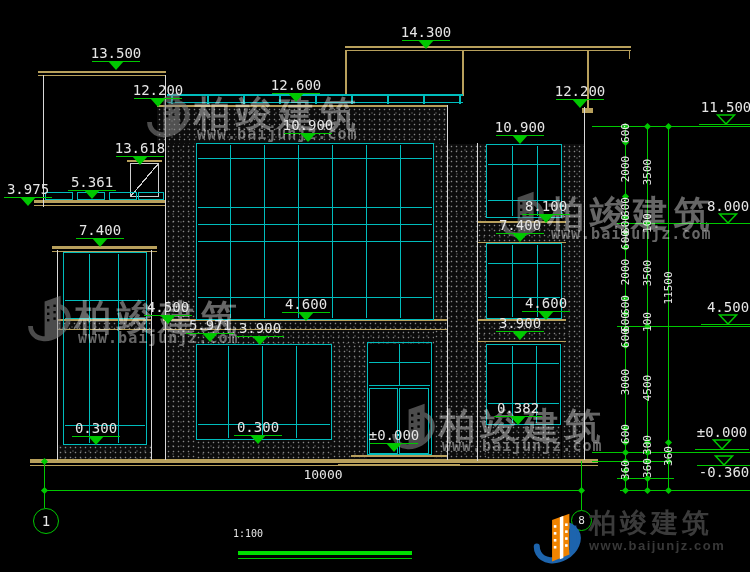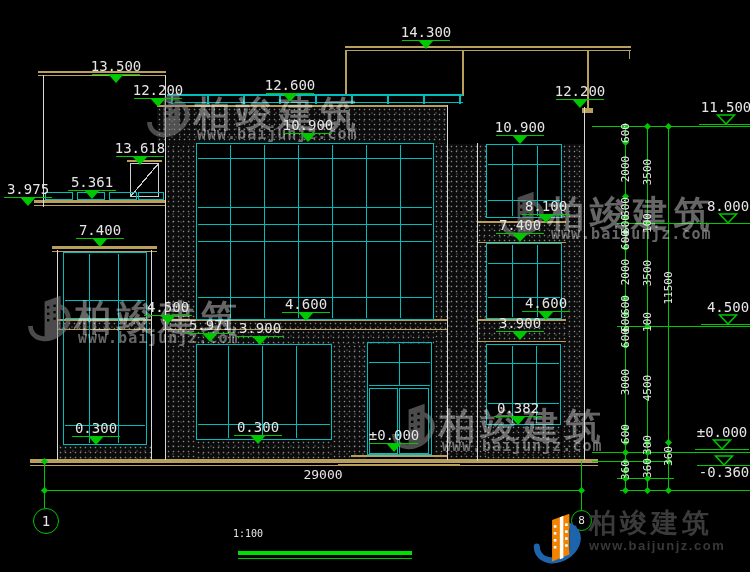--- a/index.html
+++ b/index.html
@@ -190,36 +190,36 @@
       <div class=" abs" style="left: 645px; top: 488px; width: 5px; height: 5px; background: var(--green); transform: rotate(45deg);"></div>
       <div class=" abs" style="left: 666px; top: 124px; width: 5px; height: 5px; background: var(--green); transform: rotate(45deg);"></div>
       <div class=" abs" style="left: 666px; top: 440px; width: 5px; height: 5px; background: var(--green); transform: rotate(45deg);"></div>
       <div class=" abs" style="left: 666px; top: 459px; width: 5px; height: 5px; background: var(--green); transform: rotate(45deg);"></div>
       <div class=" abs" style="left: 666px; top: 488px; width: 5px; height: 5px; background: var(--green); transform: rotate(45deg);"></div>
       <div class=" abs" style="left: 42px; top: 459px; width: 5px; height: 5px; background: var(--green); transform: rotate(45deg);"></div>
       <div class=" abs" style="left: 42px; top: 488px; width: 5px; height: 5px; background: var(--green); transform: rotate(45deg);"></div>
       <div class=" abs" style="left: 579px; top: 488px; width: 5px; height: 5px; background: var(--green); transform: rotate(45deg);"></div>
     </div>
   <div id="annot-layer">
-      <div class="elev" style="left: 88px; top: 60px;">
+      <div class="elev" style="left: 88px; top: 47px;">
         <div class="etxt">13.500</div>
         <div class="eline"></div>
         <div class="etri"></div>
       </div>
       <div class="elev" style="left: 130px; top: 84px;">
         <div class="etxt">12.200</div>
         <div class="eline"></div>
         <div class="etri"></div>
       </div>
       <div class="elev" style="left: 398px; top: 26px;">
         <div class="etxt">14.300</div>
         <div class="eline"></div>
         <div class="etri"></div>
       </div>
-      <div class="elev" style="left: 262px; top: 79px;">
+      <div class="elev" style="left: 268px; top: 79px;">
         <div class="etxt">12.600</div>
         <div class="eline"></div>
         <div class="etri"></div>
       </div>
       <div class="elev" style="left: 552px; top: 85px;">
         <div class="etxt">12.200</div>
         <div class="eline"></div>
         <div class="etri"></div>
       </div>
       <div class="elev" style="left: 112px; top: 142px;">
@@ -421,21 +421,21 @@
     <rect x="25" y="34" width="3" height="3"></rect>
           <rect x="33" y="16" width="3" height="3"></rect>
     <rect x="33" y="24" width="3" height="3"></rect>
           <rect x="33" y="32" width="3" height="3"></rect>
         </g>
       </svg>
       <div class="wm-brand" style="left: 439px; top: 402px;">柏竣建筑</div>
       <div class="wm-site" style="left: 442px; top: 437px;">www.baijunjz.com</div>
     </div>
 
-  <div class="abs" style="left:288px;top:467px;width:70px;text-align:center;color:var(--white);font-size:13px;z-index:6;">29000</div>
+  <div class="abs" style="left:288px;top:467px;width:70px;text-align:center;color:var(--white);font-size:13px;z-index:6;">10000</div>
 
   <div class="bubble" style="left:33px;top:508px;width:24px;height:24px;">
     <span>1</span>
   </div>
   <div class="bubble" style="left:571px;top:510px;width:19px;height:19px;font-size:11px;">
     <span>8</span>
   </div>
 
   <div id="title-block">
     <span id="title-scale">1:100</span>

